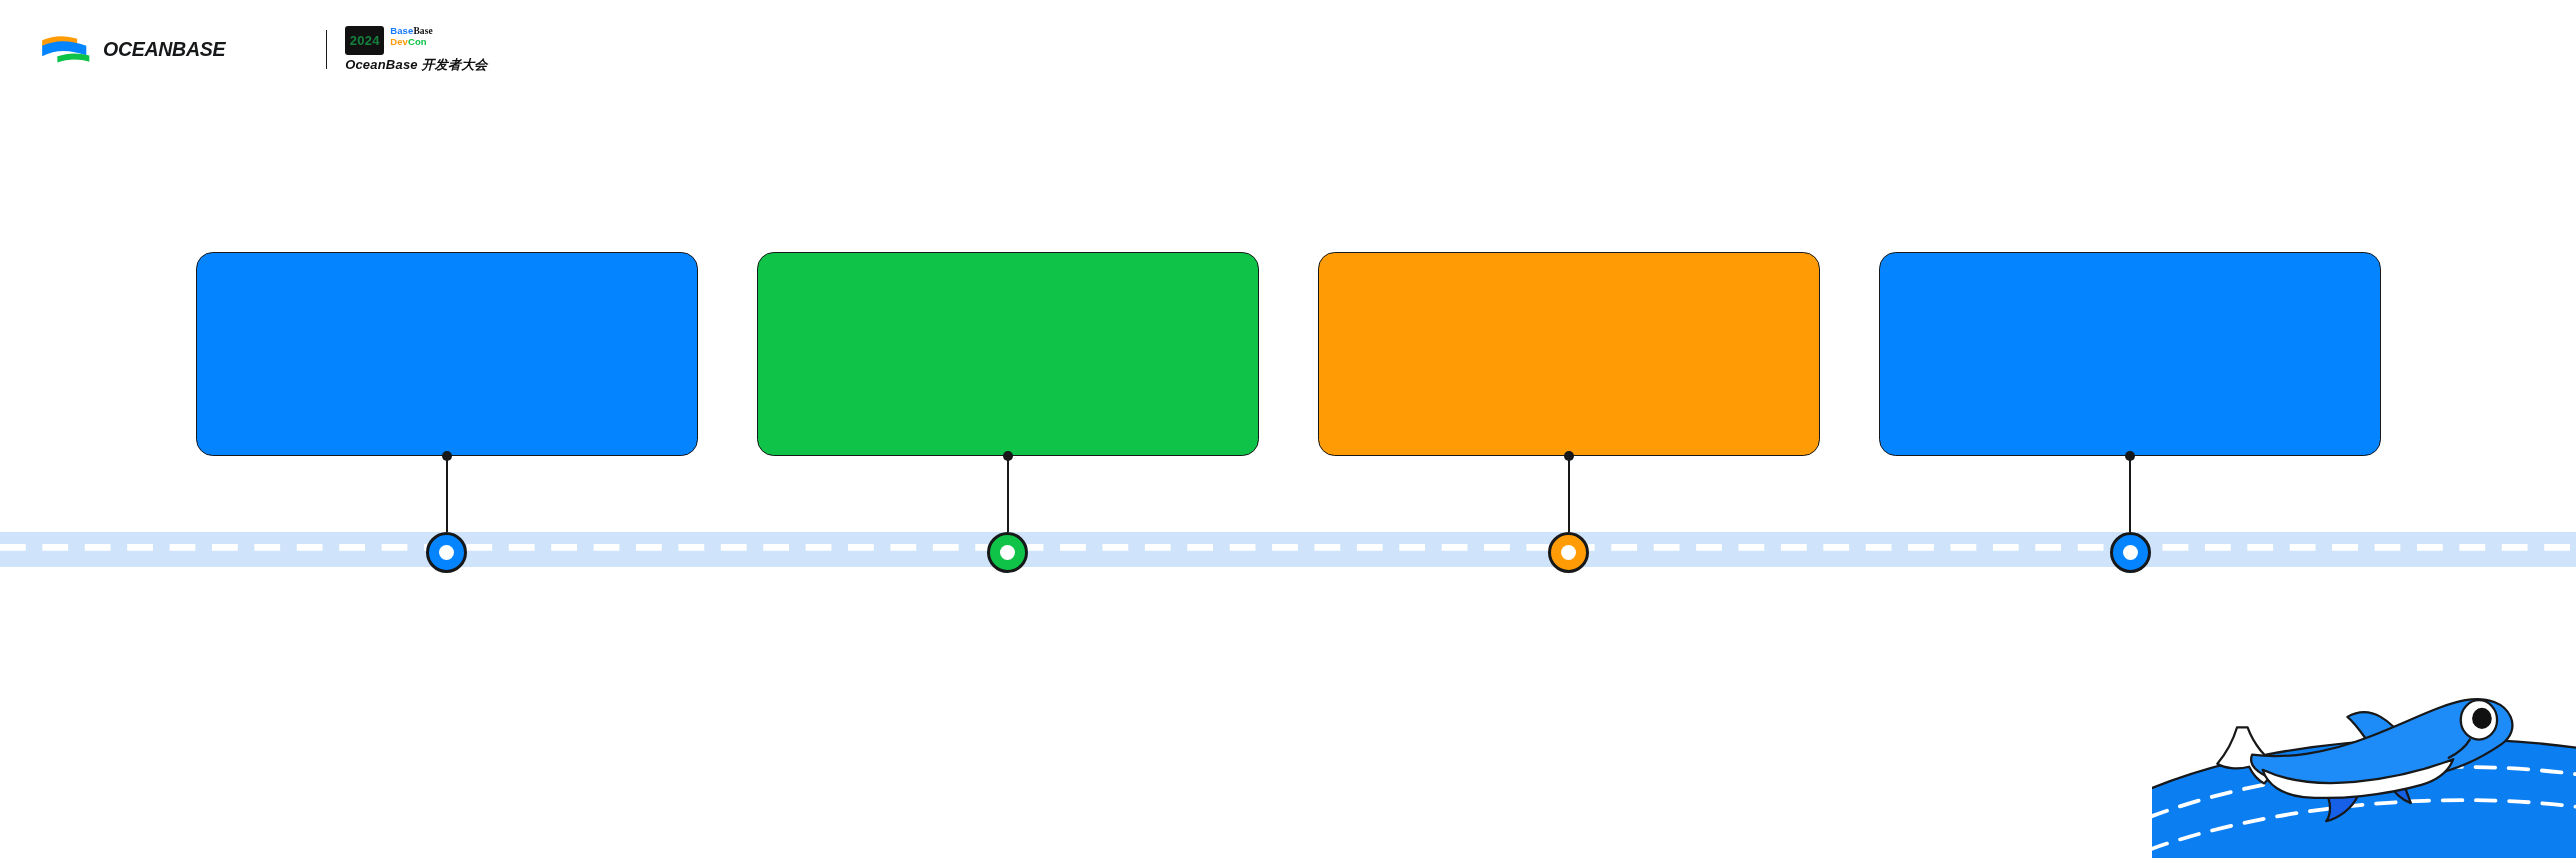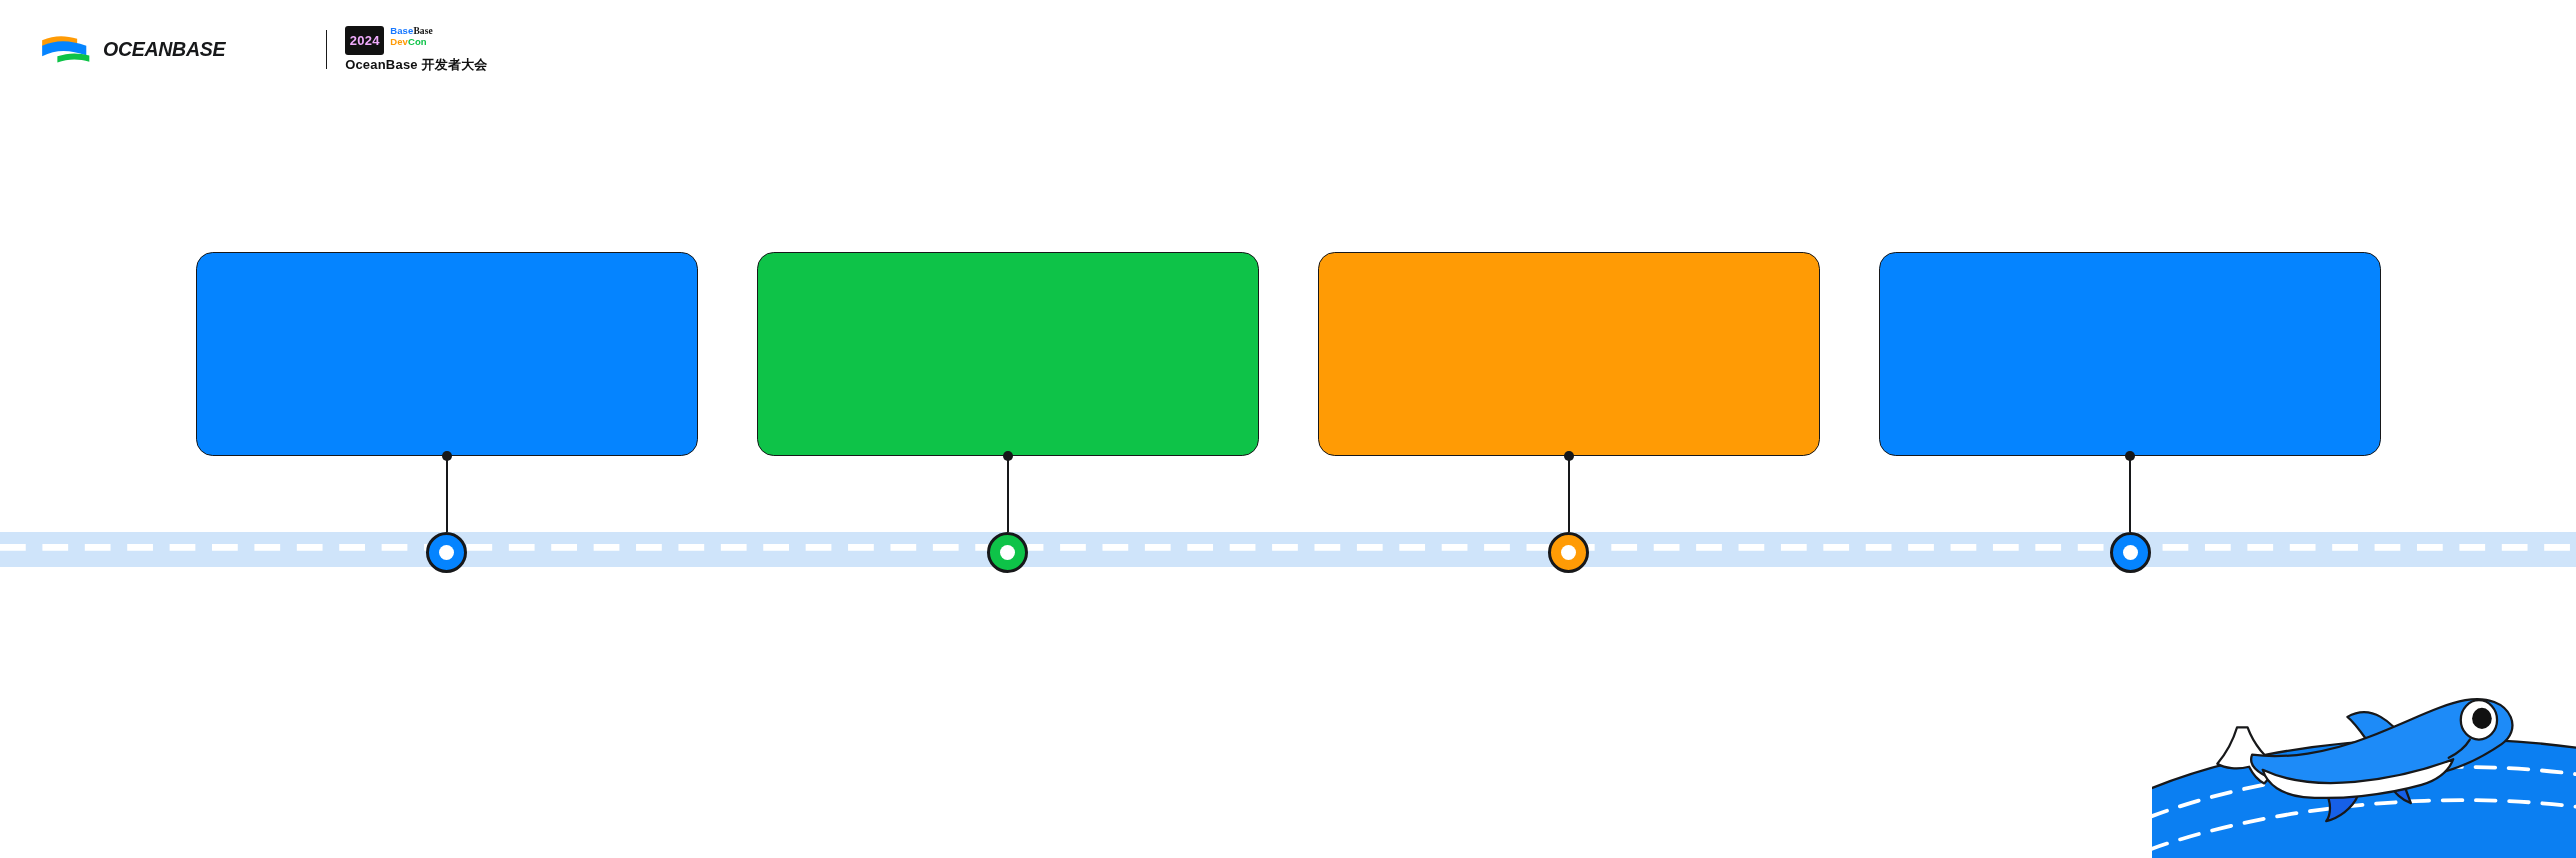--- a/index.html
+++ b/index.html
@@ -26,34 +26,34 @@
   }
   .brand-mark { width:55px; height:35px; display:block; flex:none; }
   .brand-word { height:23px; margin-left:9px; display:block; flex:none; }
   .brand-divider {
     width:1.5px; height:39px; background:#1a1a1a;
     margin:0 18px 0 19.7px; flex:none;
   }
   .event-lockup { display:flex; flex-direction:column; gap:2.3px; }
   .event-top { display:flex; align-items:flex-start; gap:6px; }
   .year-chip {
-    background:#111111; color:#f0abfc;
+    background:#111111; color:#15803d;
     font-size:13px; font-weight:bold; letter-spacing:0.3px;
     border-radius:3px; padding:1.5px 4.5px 2.3px 4.5px;
     line-height:1; height:29px; display:flex; align-items:center;
   }
   .devcon { display:flex; flex-direction:column; line-height:1.02; }
   .devcon-row { font-size:9.5px; font-weight:bold; letter-spacing:0.1px; white-space:nowrap; }
   .c-blue { color:#1677ff; }
   .c-dark { color:#111111;font-family:Liberation Serif, serif; }
   .c-orange { color:#ff9b05; }
   .c-green { color:#0ec348; }
   .event-cn {
     font-size:13px; font-weight:bold; color:#111111;
-    letter-spacing:0.2px; white-space:nowrap; line-height:1.1;
+    letter-spacing:0.2px; white-space:nowrap; line-height:1.1;font-style:italic;
   }
 
   
   .cards { position:absolute; left:0; top:0; width:2576px; height:859px; }
   .card {
     position:absolute;
     top:252px;
     width:502px; height:204px;
     border:1.5px solid #17181a;
     border-radius:16.7px;

